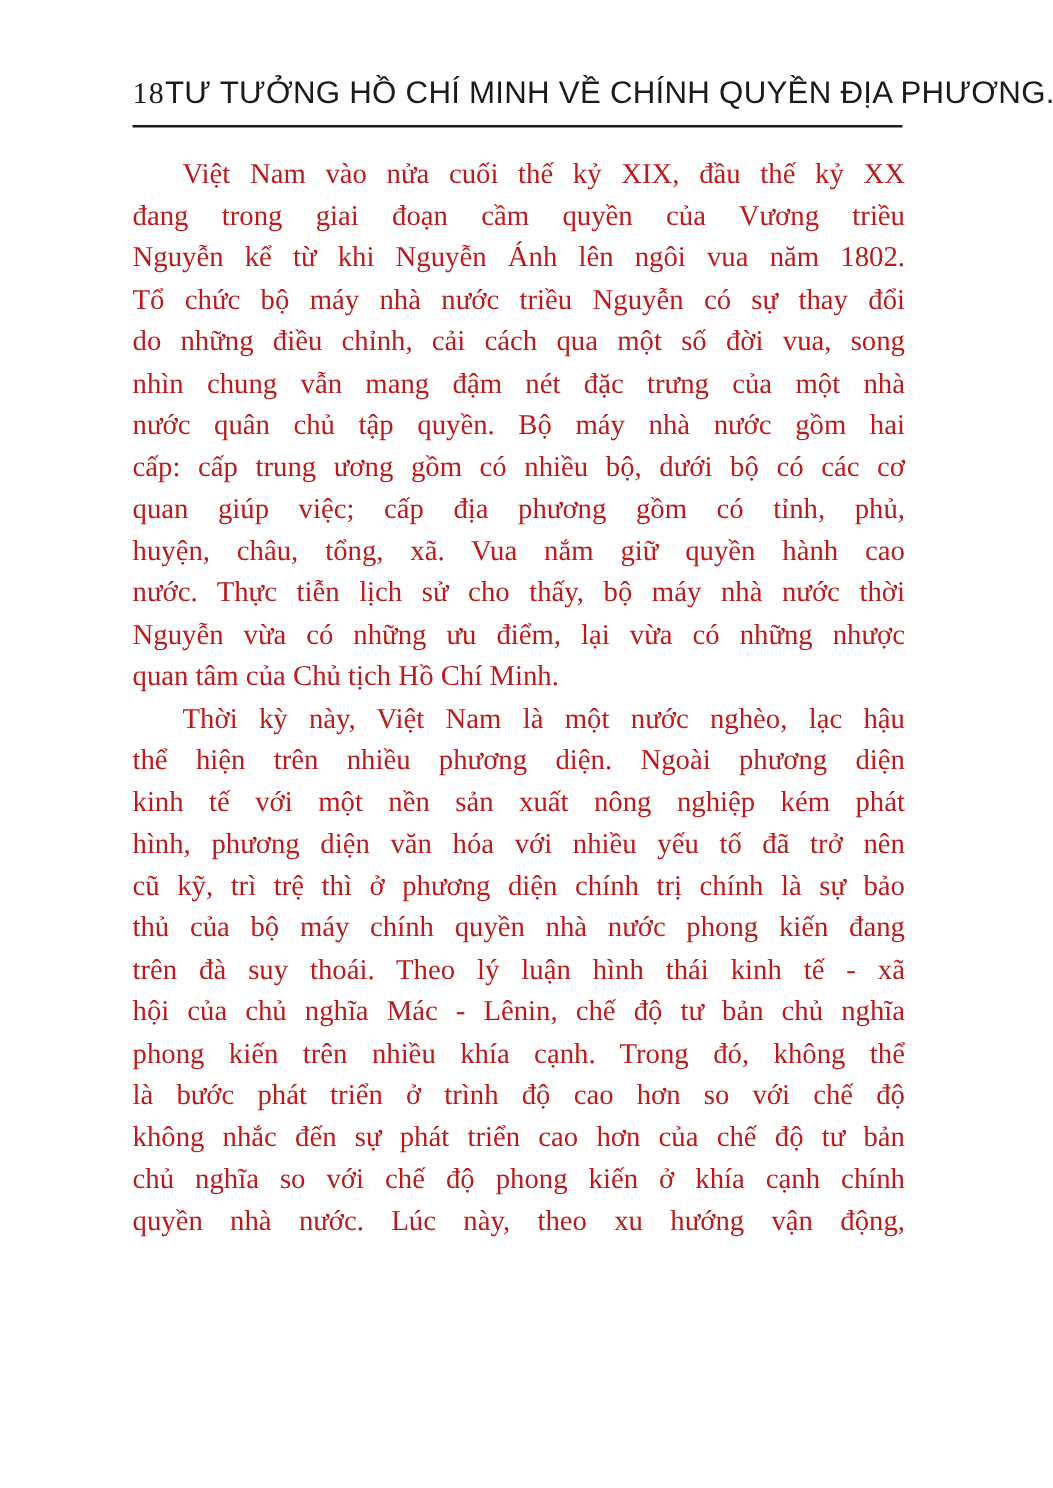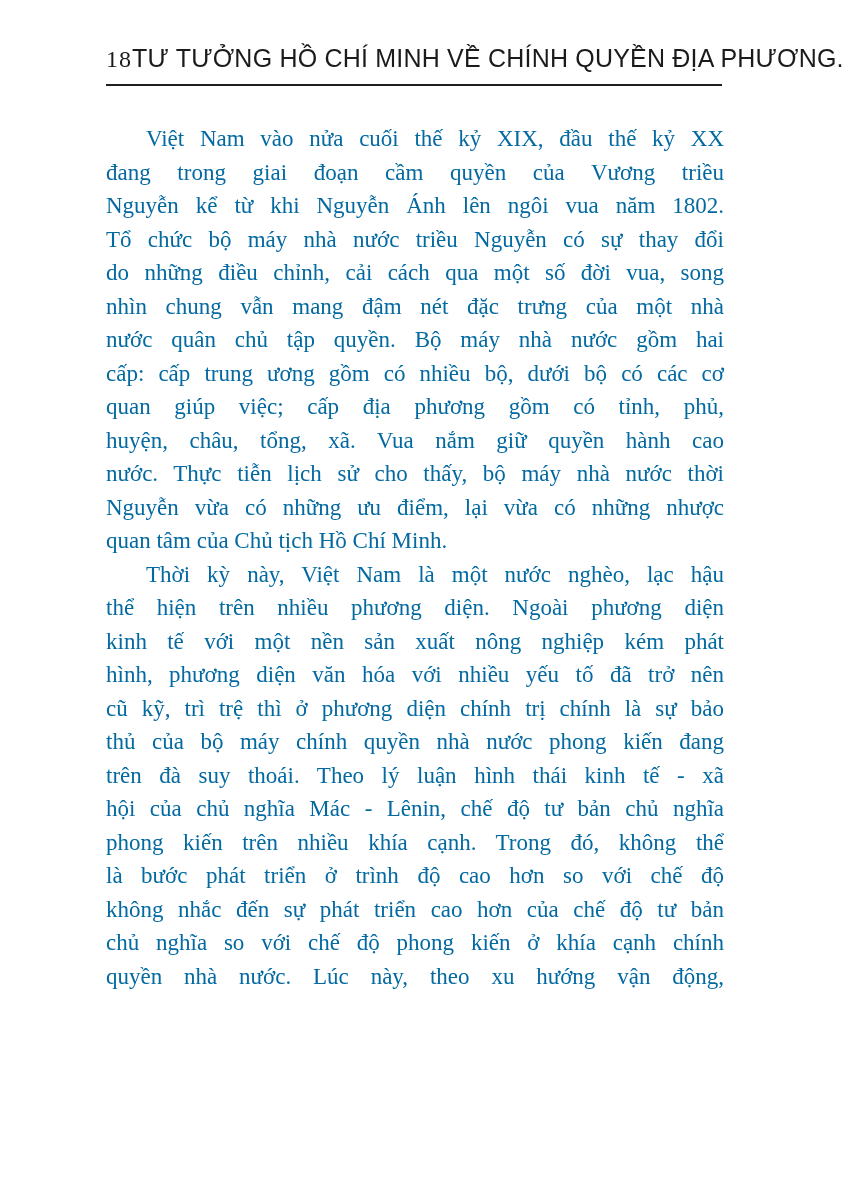--- a/index.html
+++ b/index.html
@@ -11,21 +11,21 @@
     position: relative;
     width: 842px;
     height: 1190px;
     background: #ffffff;
     overflow: hidden;
     color: #1b1b1b;
   }
   .running-head {
     position: absolute;
     left: 106px;
-    top: 44px;
+    top: 60px;
     width: 616px;
     display: flex;
     align-items: baseline;
     border-bottom: 2px solid #1f1f1f;
     padding-bottom: 11px;
   }
   .page-number {
     font-family: "Liberation Serif", serif;
     font-size: 24px;
     letter-spacing: 1px;
@@ -42,21 +42,21 @@
   .text-block {
     position: absolute;
     left: 106px;
     top: 122px;
     width: 618px;
   }
   .text-line {
     font-family: "Liberation Serif", serif;
     font-size: 23px;
     line-height: 33.5px;
-    color: #0369a1;
+    color: #b91c1c;
     text-align: justify;
     text-align-last: justify;
   }
   .text-line.no-justify {
     text-align: right;
     text-align-last: left;
   }
   .text-line.first-line {
     text-indent: 40px;
   }

